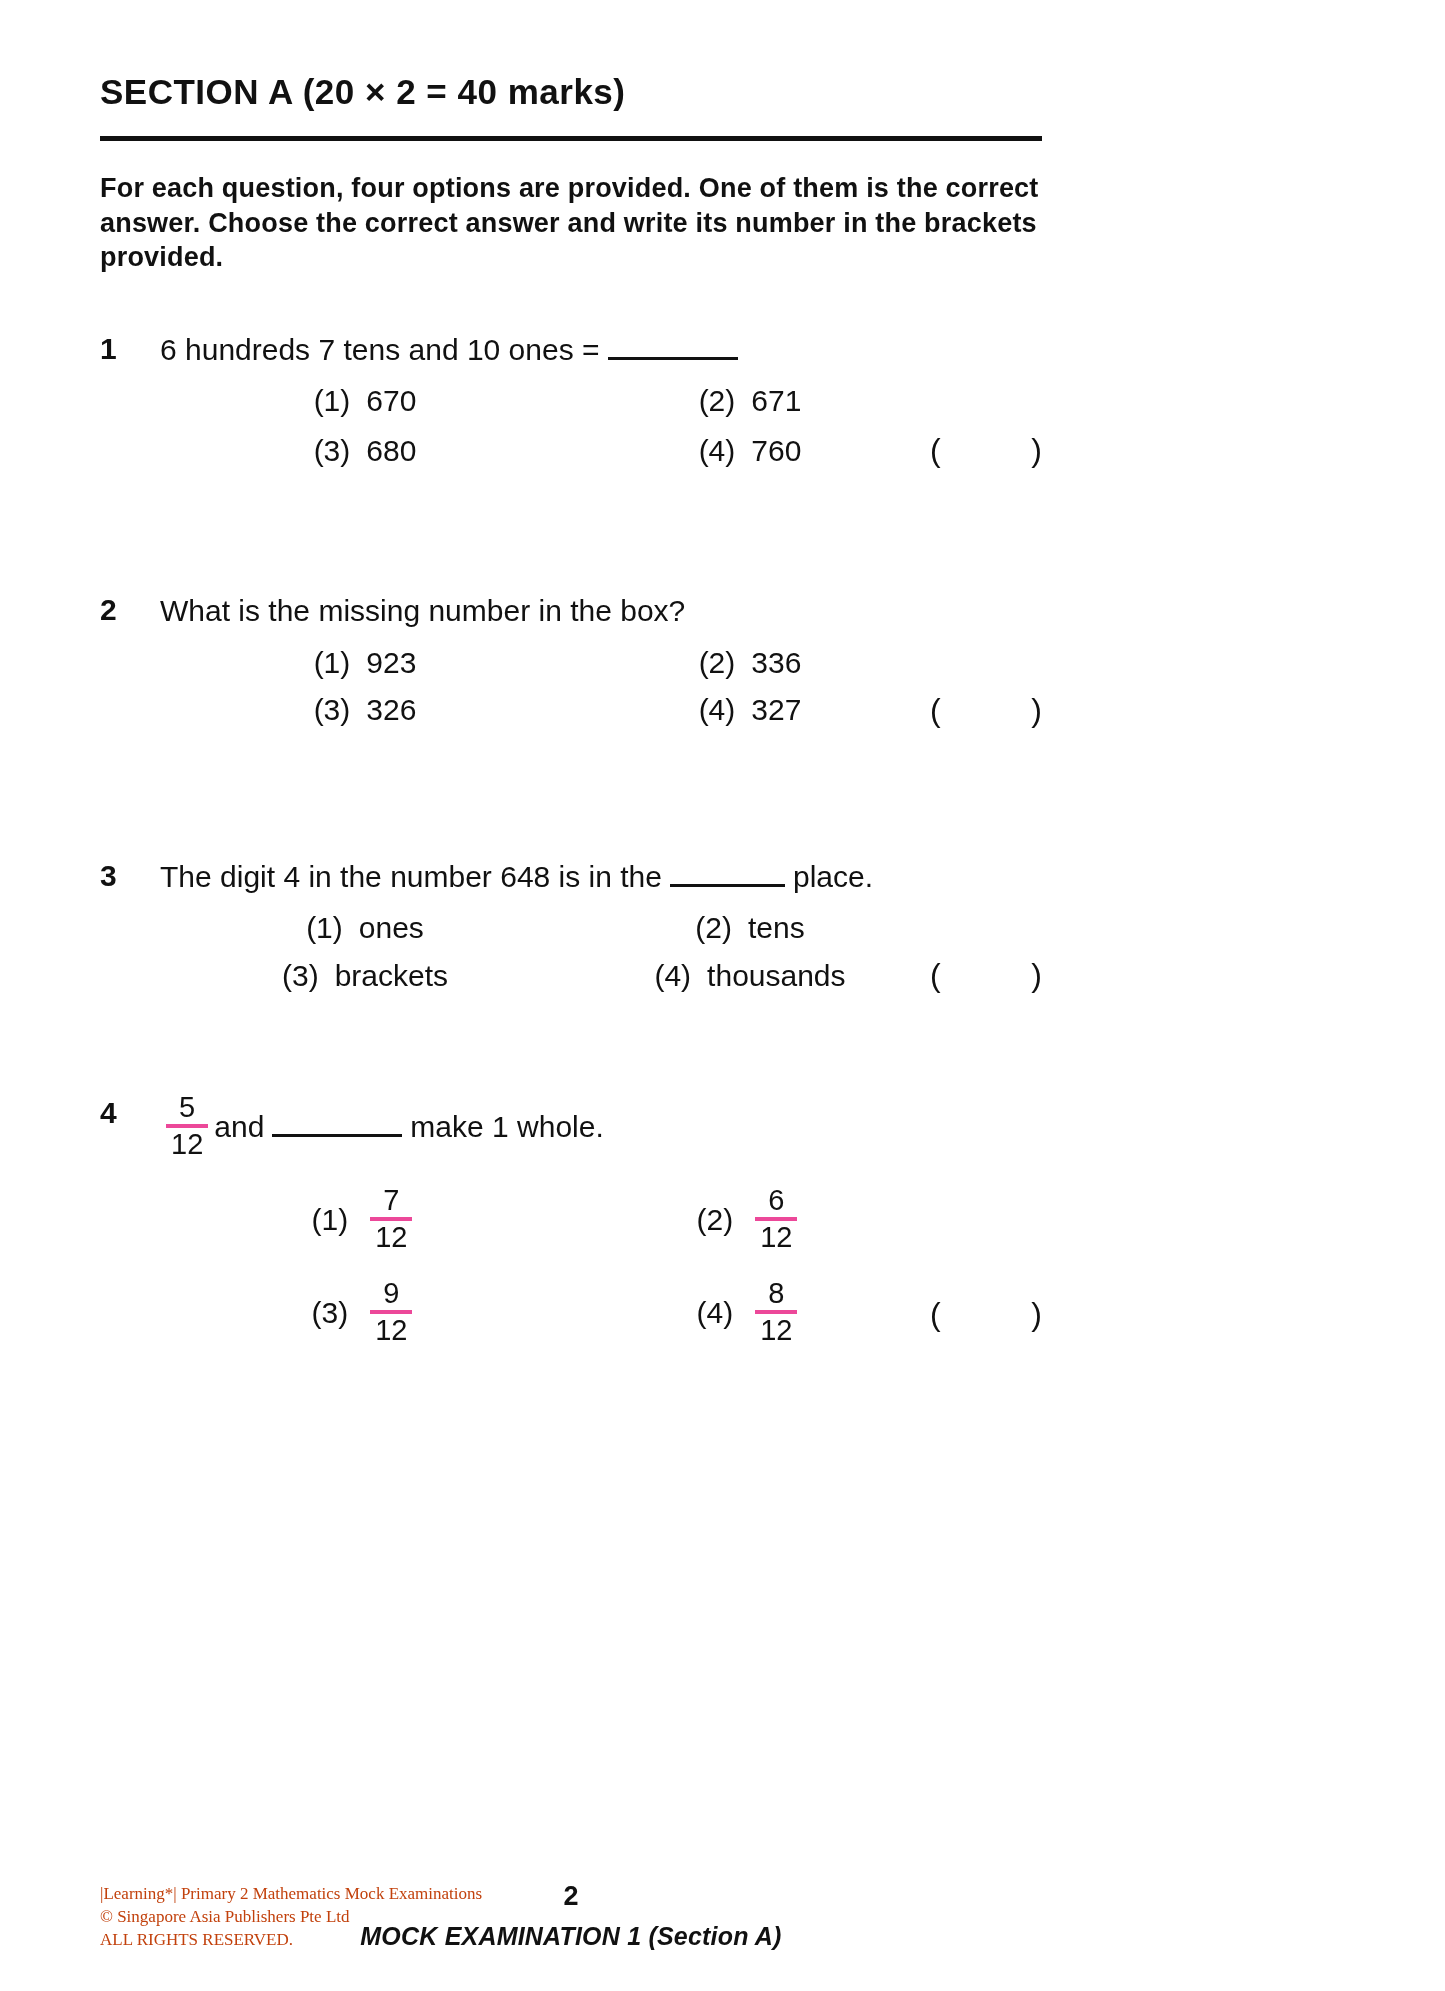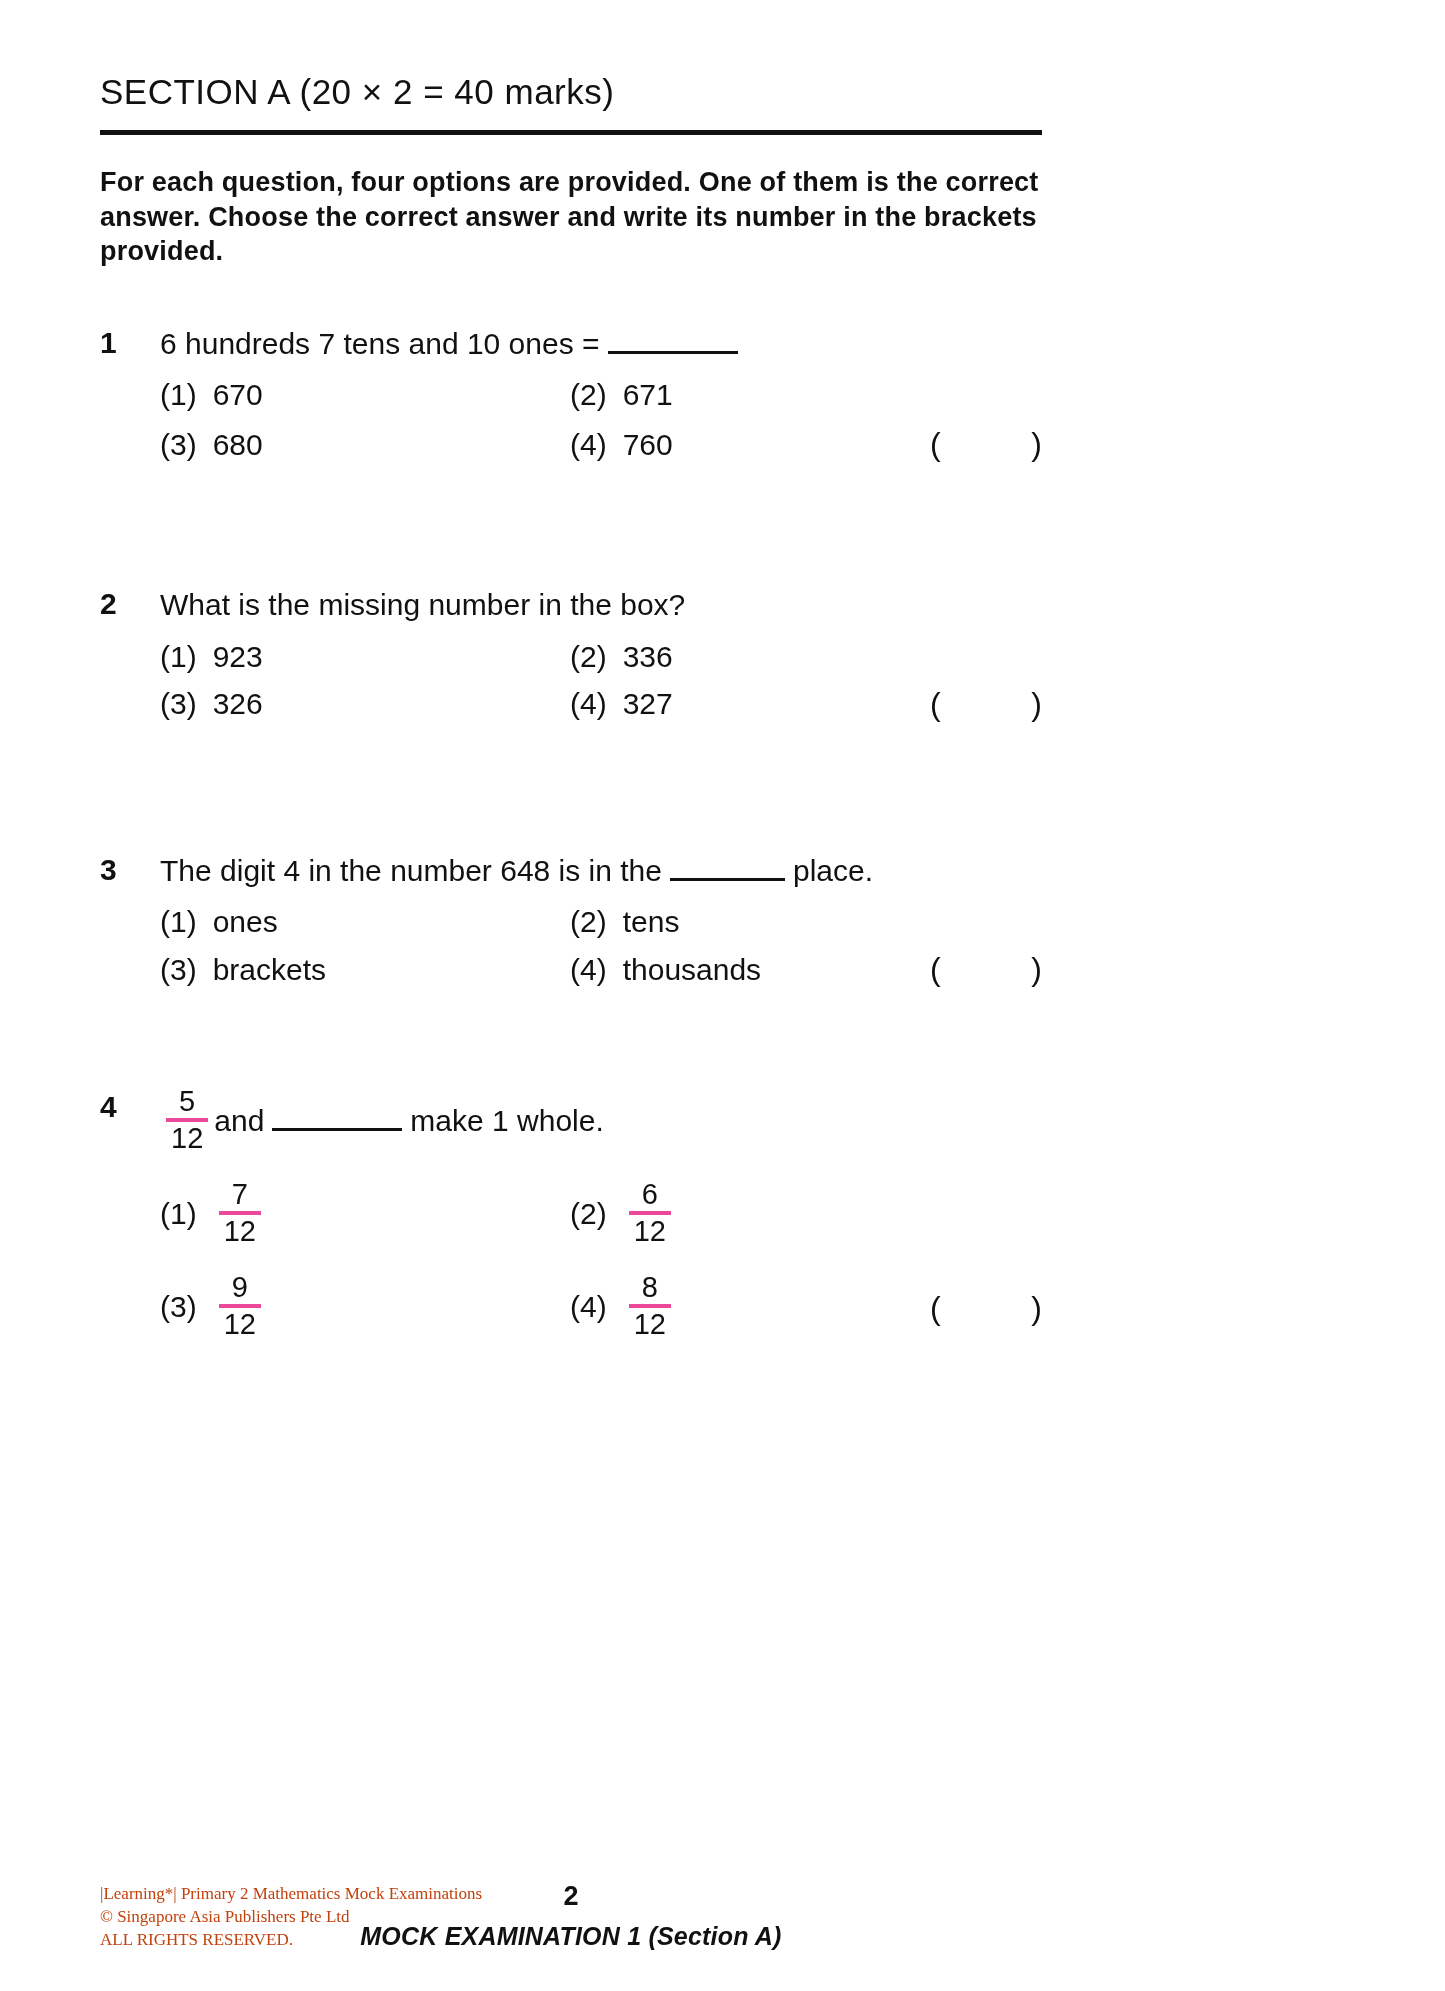--- a/index.html
+++ b/index.html
@@ -16,23 +16,23 @@
   .content {
     position: absolute;
     left: 100px;
     top: 0;
     width: 942px;
   }
   
   .section-title {
     margin-top: 72px;
     font-size: 35px;
-    font-weight: normal;
+    font-weight: bold;
     letter-spacing: 0.5px;
-    padding-bottom: 18px;
+    padding-bottom: 24px;
     border-bottom: 5px solid #111;
   }
   .instructions {
     margin-top: 30px;
     font-size: 27px;
     font-weight: bold;
     line-height: 1.28;
     letter-spacing: 0.2px;
   }
   
@@ -72,21 +72,21 @@
   }
   .opts { margin-top: 14px; }
   .opt-row {
     display: grid;
     grid-template-columns: 410px 1fr 112px;
     align-items: center;
     font-size: 30px;
     margin-top: 12px;
   }
   .q1 .opt-row { margin-top: 14px; }
-  .opt { white-space: nowrap; }
+  .opt { white-space: nowrap; text-align: center; }
   .opt-label { display: inline-block; margin-right: 16px; }
   .answer-brackets {
     display: inline-flex;
     justify-content: space-between;
     width: 112px;
     font-size: 32px;
   }
   
   .frac {
     display: inline-flex;

